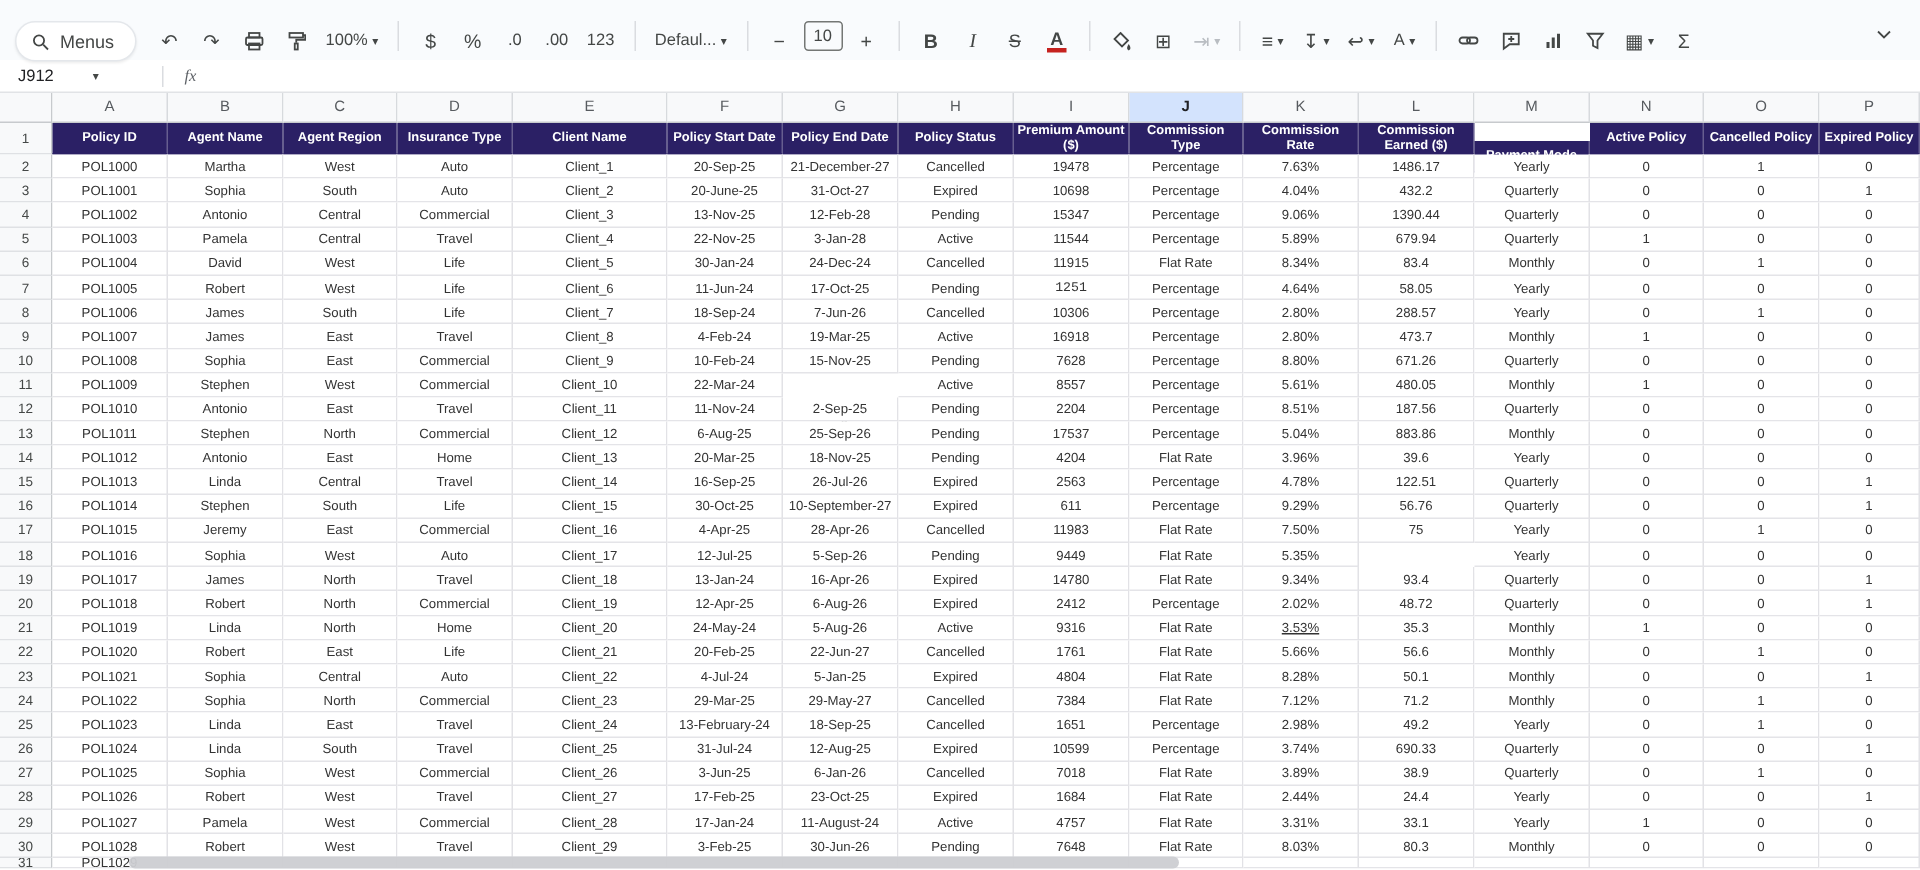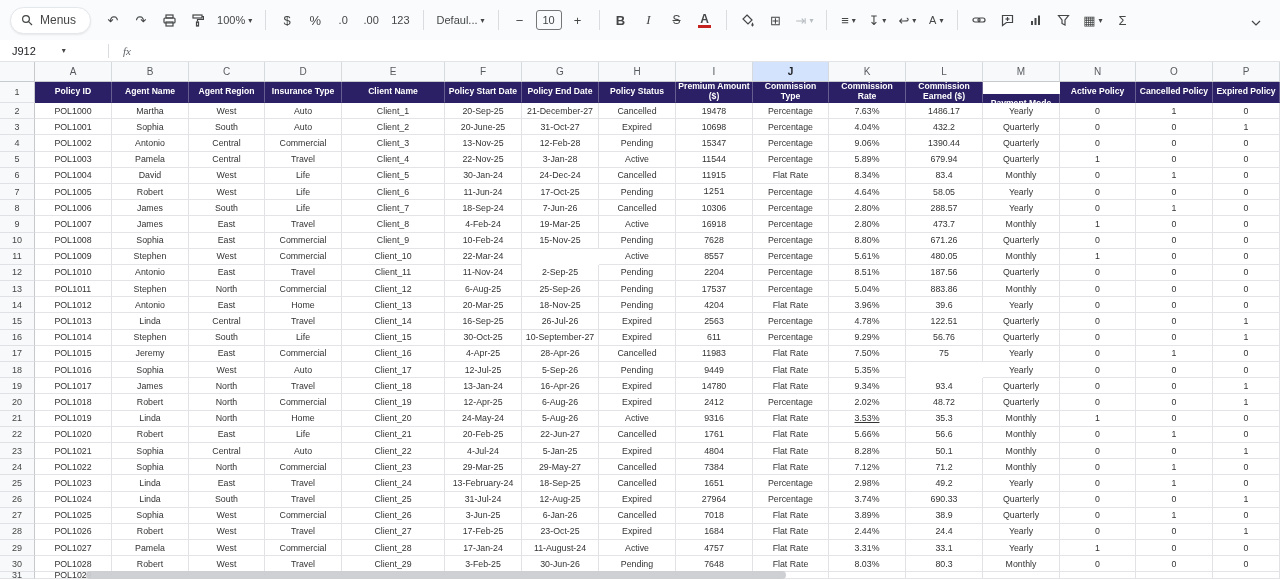--- a/index.html
+++ b/index.html
@@ -1,21 +1,21 @@
 <!DOCTYPE html>
 <html><head>
 <meta charset="utf-8">
 <style>
   * { box-sizing: border-box; margin: 0; padding: 0; }
   html,body { width:1280px; height:580px; overflow:hidden; background:#fff;
               font-family:"Liberation Sans", sans-serif; }
 
   
-  .toolbar { height:40px; background:#f9fbfd; display:flex; align-items:center;
-             padding:0 10px; gap:4px; position:relative; }
+  .toolbar { height:40px; background:#f9fbfd; display:flex; align-items:flex-start;
+             padding:14px 10px; gap:4px; position:relative; }
   .pill { display:flex; align-items:center; gap:7px; background:#fff;
           border:1px solid #e4e7eb; border-radius:14px; height:27px; padding:0 14px 0 10px;
           box-shadow:0 1px 2px rgba(0,0,0,.08); margin-right:6px; cursor:pointer; }
   .pill span { font-size:12px; color:#444746; }
   .tbtn { min-width:24px; height:26px; display:flex; align-items:center; justify-content:center;
           border-radius:4px; color:#444746; font-size:13px; padding:0 4px; cursor:pointer;
           gap:2px; white-space:nowrap; }
   .tbtn.small-txt { font-size:11px; }
   .caret { font-size:8px; color:#444746; margin-left:1px; }
   .tdiv { width:1px; height:20px; background:#dadce0; margin:0 5px; flex:none; }
@@ -735,21 +735,21 @@
       <div class="row">
         <div class="rownum">26</div>
         <div class="cell" style="width: 77px;">POL1024</div>
         <div class="cell" style="width: 77px;">Linda</div>
         <div class="cell" style="width: 76px;">South</div>
         <div class="cell" style="width: 77px;">Travel</div>
         <div class="cell" style="width: 103px;">Client_25</div>
         <div class="cell" style="width: 77px;">31-Jul-24</div>
         <div class="cell" style="width: 77px;">12-Aug-25</div>
         <div class="cell" style="width: 77px;">Expired</div>
-        <div class="cell" style="width: 77px;">27964</div>
+        <div class="cell" style="width: 77px;">10599</div>
         <div class="cell" style="width: 76px;">Percentage</div>
         <div class="cell" style="width: 77px;">3.74%</div>
         <div class="cell" style="width: 77px;">690.33</div>
         <div class="cell" style="width: 77px;">Quarterly</div>
         <div class="cell" style="width: 76px;">0</div>
         <div class="cell" style="width: 77px;">0</div>
         <div class="cell" style="width: 67px;">1</div>
       </div>
       <div class="row">
         <div class="rownum">27</div>

